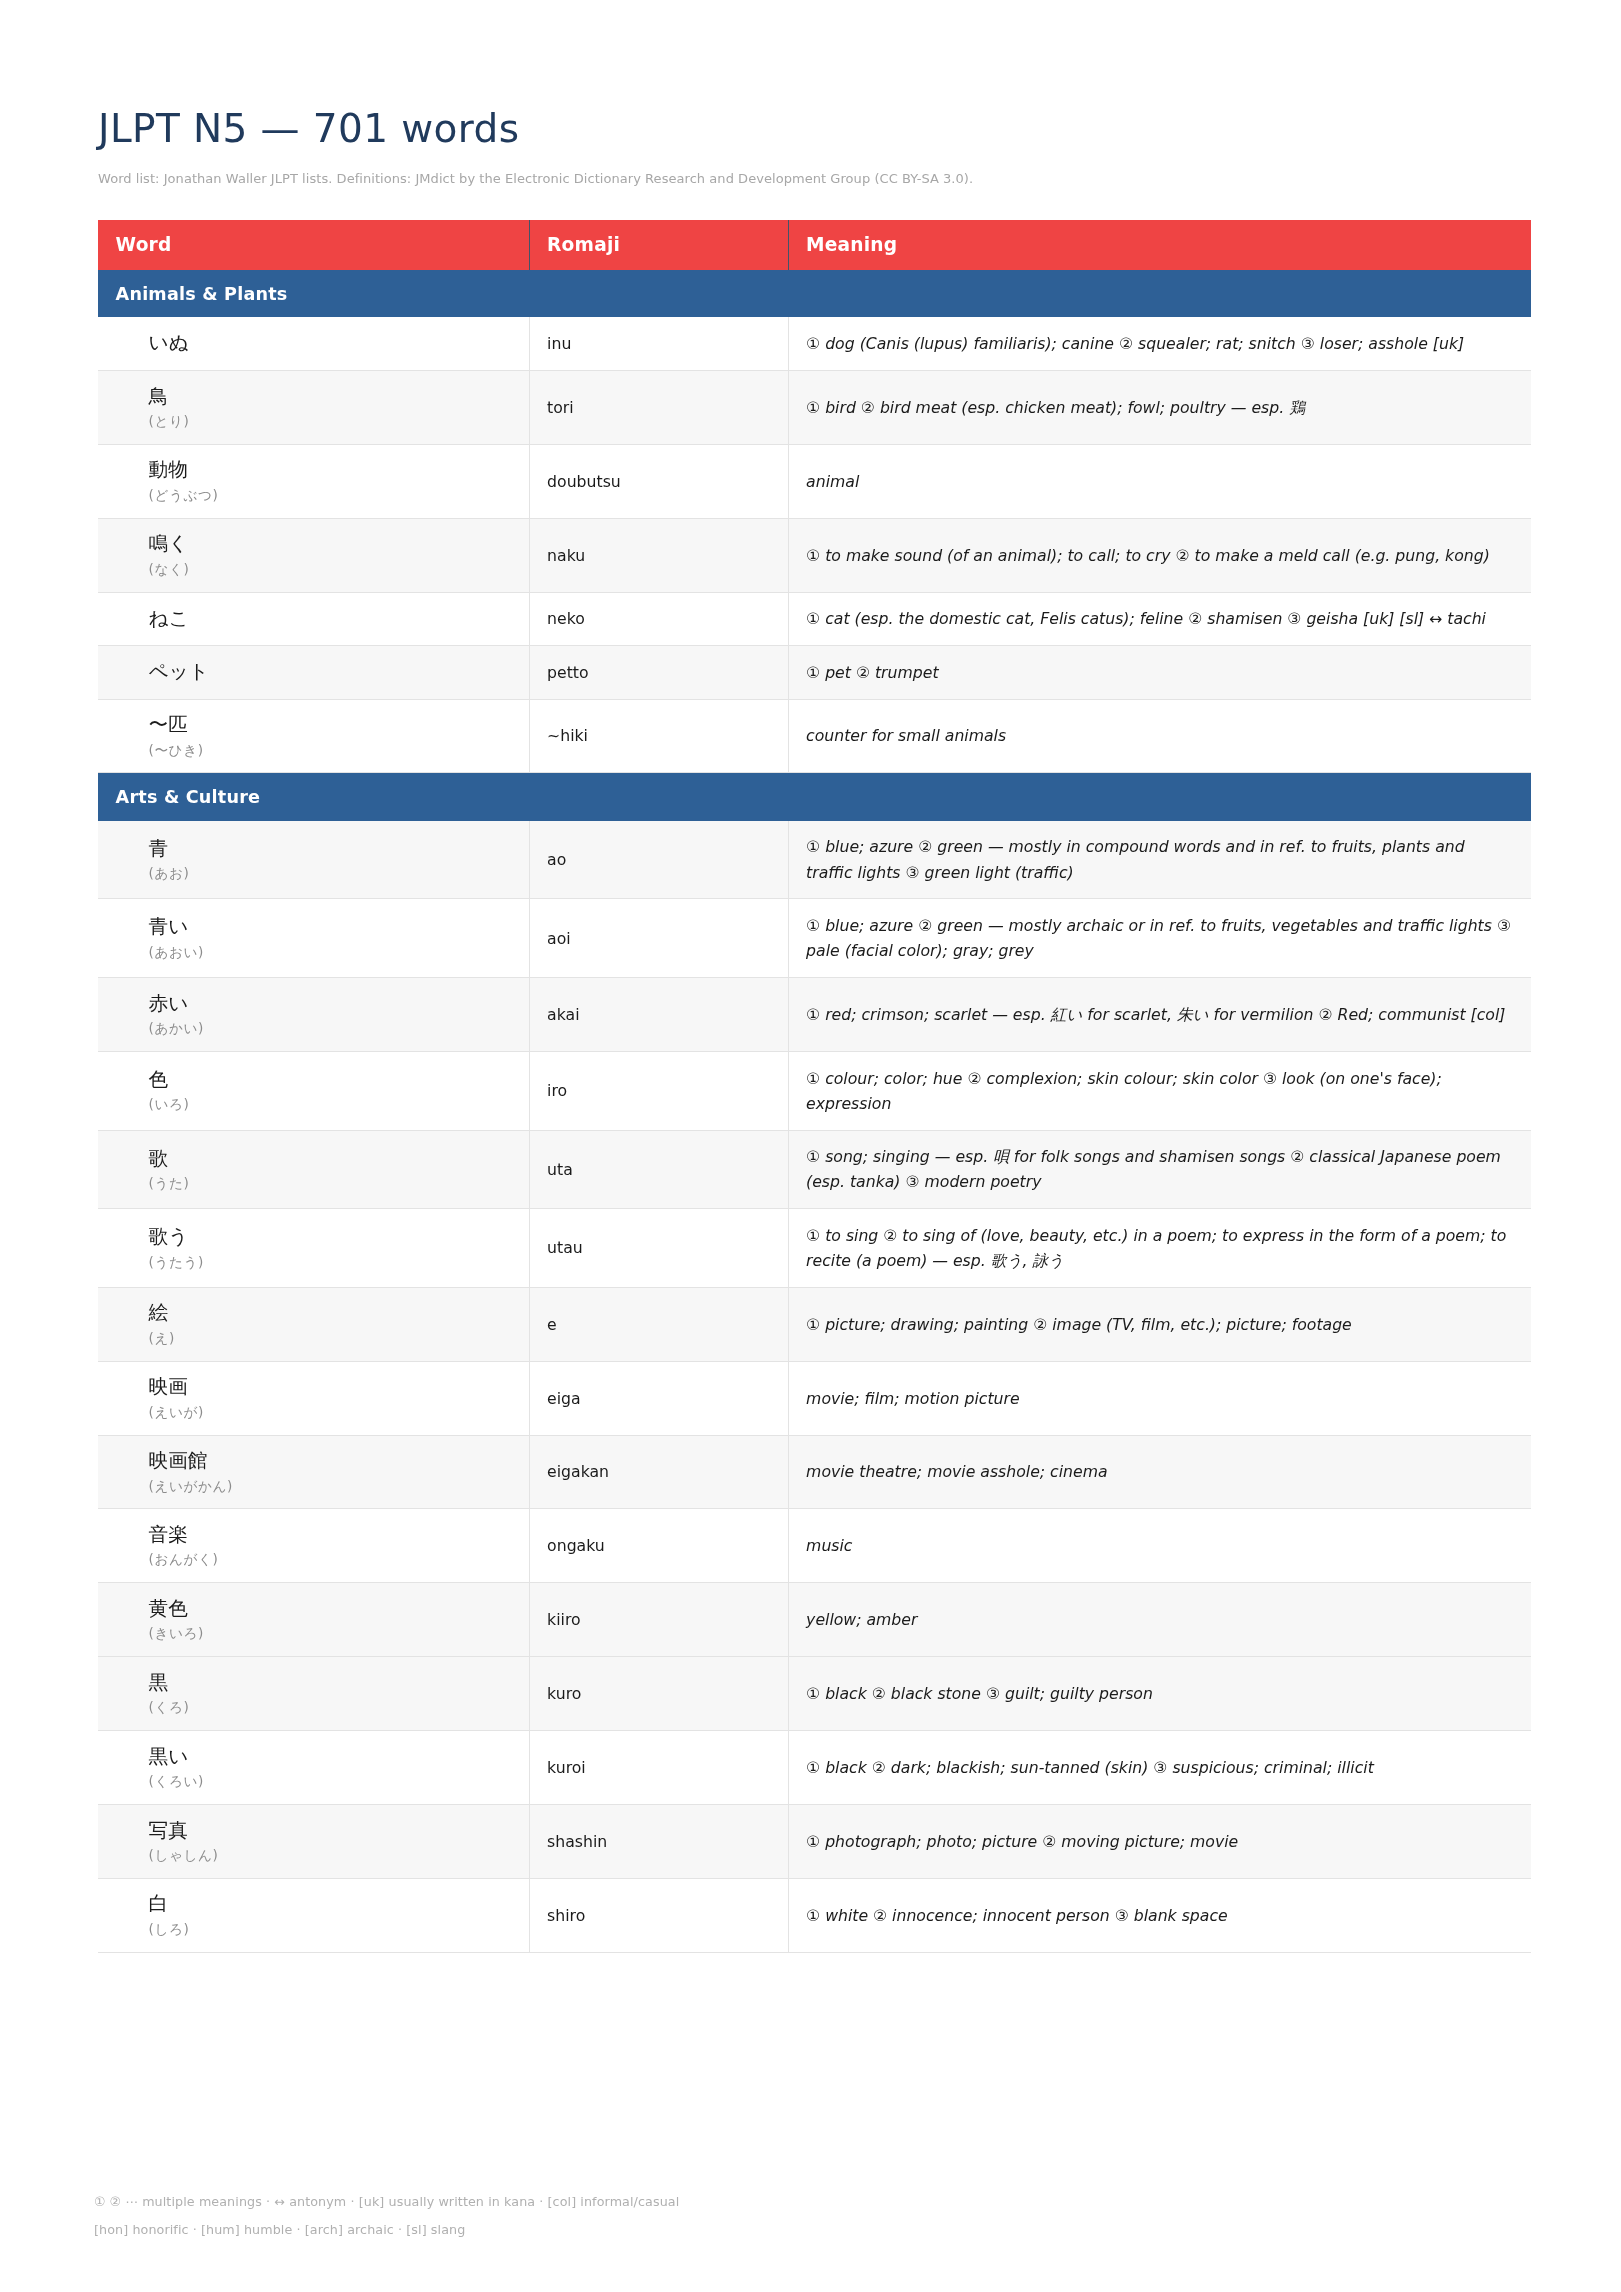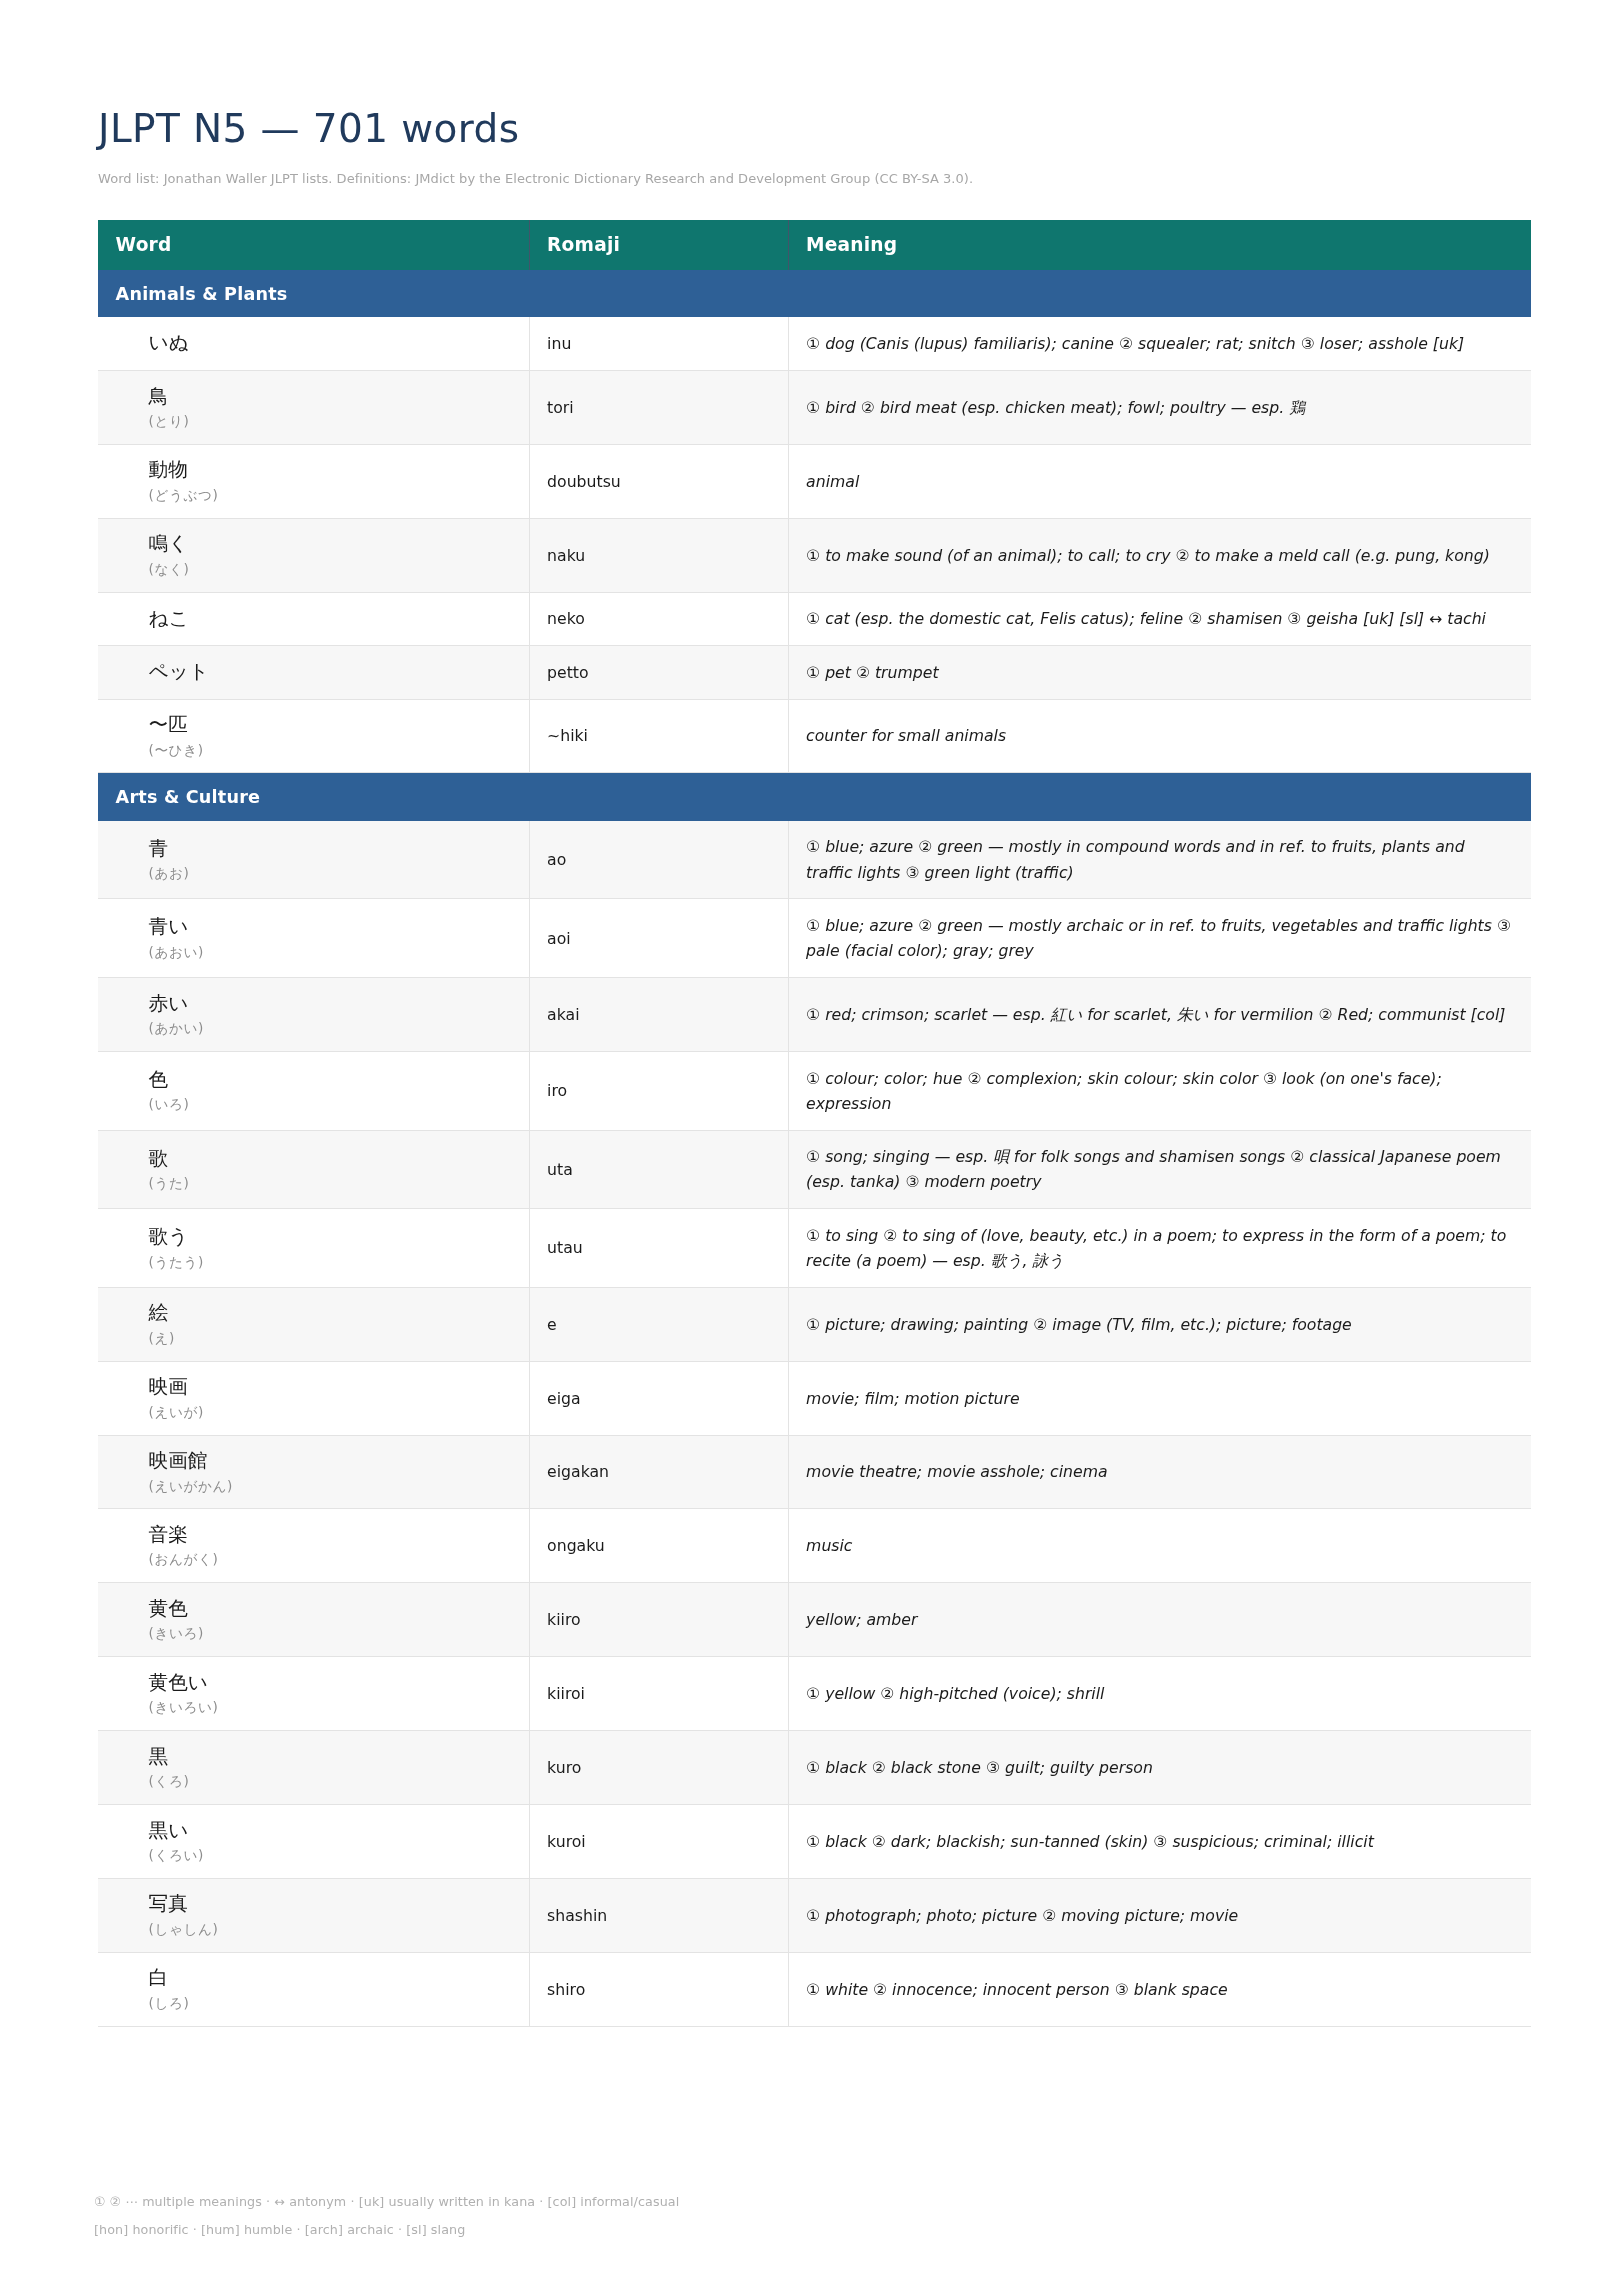--- a/index.html
+++ b/index.html
@@ -47,21 +47,21 @@
     width: 1433px;
     border-collapse: collapse;
     table-layout: fixed;
     font-size: 15.7px;
   }
   .vocab-table col.c-word    { width: 431px; }
   .vocab-table col.c-romaji  { width: 259px; }
   .vocab-table col.c-meaning { width: 743px; }
 
   thead th {
-    background: #0f766e;
+    background: #ef4444;
     color: #ffffff;
     font-size: 18.6px;
     font-weight: bold;
     text-align: left;
     padding: 14.7px 17.6px;
     border-right: 1px solid #42546a;
     letter-spacing: 0.2px;
   }
   thead th:last-child { border-right: none; }
 
@@ -322,30 +322,20 @@
         <tr class="word-row alt">
           <td>
             <div class="cell-word">
               <span class="kanji">黄色</span>
               <span class="kana">(きいろ)</span>
             </div>
           </td>
           <td><span class="romaji">kiiro</span></td>
           <td><span class="meaning">yellow; amber</span></td>
         </tr>
-        <tr class="word-row plain">
-          <td>
-            <div class="cell-word">
-              <span class="kanji">黄色い</span>
-              <span class="kana">(きいろい)</span>
-            </div>
-          </td>
-          <td><span class="romaji">kiiroi</span></td>
-          <td><span class="meaning">① yellow ② high-pitched (voice); shrill</span></td>
-        </tr>
         <tr class="word-row alt">
           <td>
             <div class="cell-word">
               <span class="kanji">黒</span>
               <span class="kana">(くろ)</span>
             </div>
           </td>
           <td><span class="romaji">kuro</span></td>
           <td><span class="meaning">① black ② black stone ③ guilt; guilty person</span></td>
         </tr>

